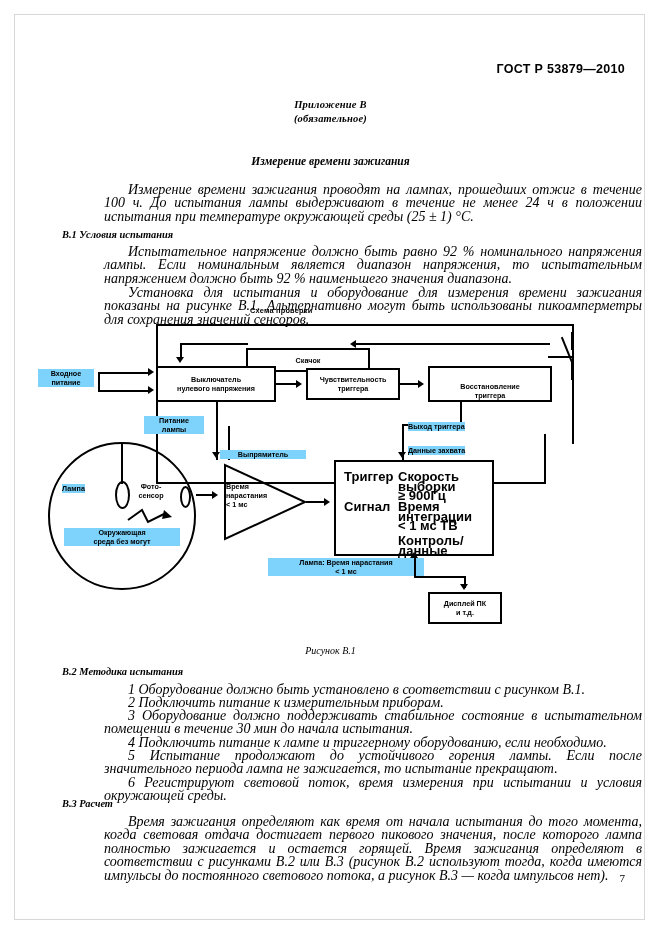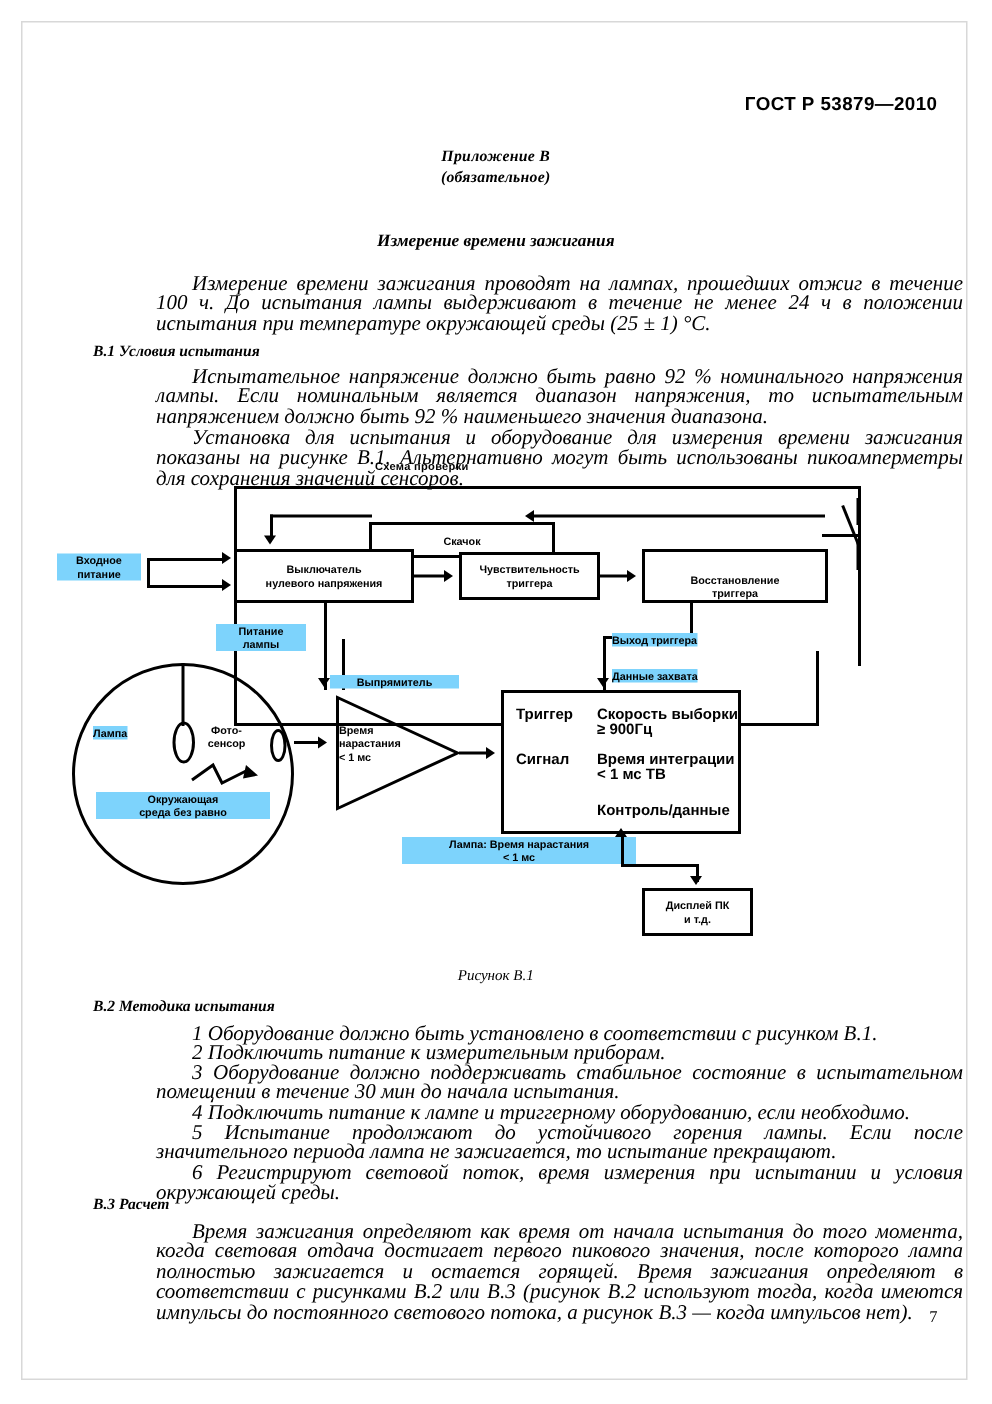--- a/index.html
+++ b/index.html
@@ -165,21 +165,21 @@
     border-radius:50%;
     box-sizing:border-box;
   }
 
   .databox{
     position:absolute;
     border:2px solid #000;
     box-sizing:border-box;
     font-family:"Liberation Sans", sans-serif;
     font-weight:bold;
-    font-size:10px;
+    font-size:13px;
     line-height:9.5px;
     background:#fff;
   }
   .db-row{position:absolute;}
 
   .fig-cap{
     position:absolute;
     left:0;right:0;top:645px;
     text-align:center;
     font-style:italic;
@@ -305,21 +305,21 @@
     </div>
 
     <svg style="position:absolute;left:106px;top:200px;" width="60" height="26">
       <polyline points="2,14 16,4 22,16 38,8" fill="none" stroke="#000" stroke-width="2"></polyline>
       <polygon points="38,4 46,11 36,13" fill="#000"></polygon>
     </svg>
     <div class="ellipse" style="left:160px;top:180px;width:11px;height:22px;"></div>
 
     <div class="lbl" style="left:44px;top:222px;width:116px;">
       <span>Окружающая</span><br>
-      <span>среда без равно</span>
+      <span>среда без могут</span>
     </div>
 
     <div class="ln hl" style="left:176px;top:188px;width:20px;"></div>
     <div class="arrow-r" style="left:192px;top:185px;"></div>
 
     <div class="lbl" style="left:200px;top:144px;width:86px;">Выпрямитель</div>
     <svg style="position:absolute;left:202px;top:156px;" width="86" height="80">
       <polygon points="3,3 3,77 83,40" fill="none" stroke="#000" stroke-width="2"></polygon>
     </svg>
     <div class="lbl" style="left:206px;top:176px;width:56px;text-align:left;background:transparent;">

